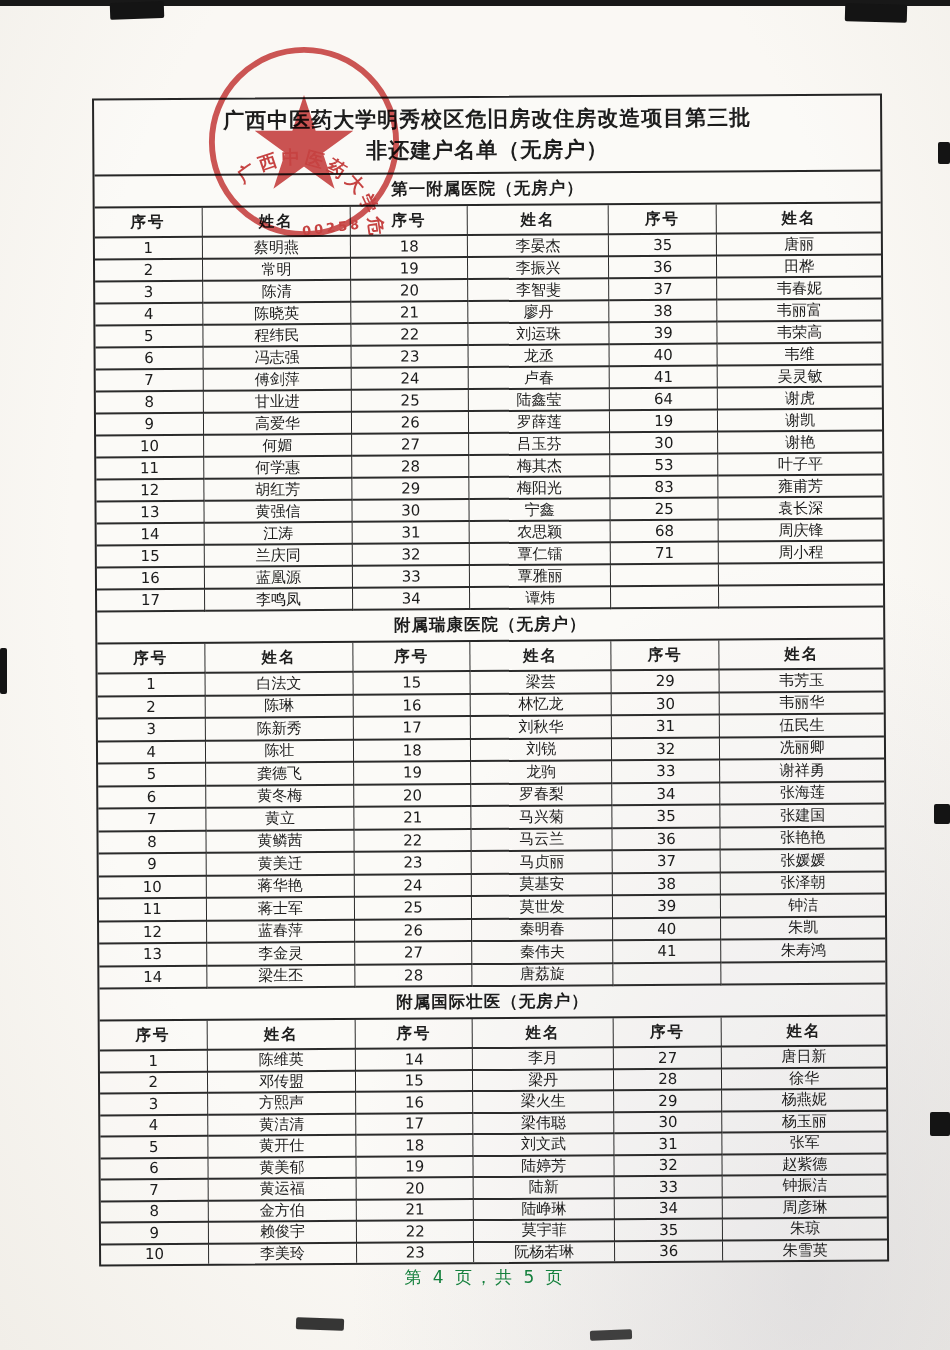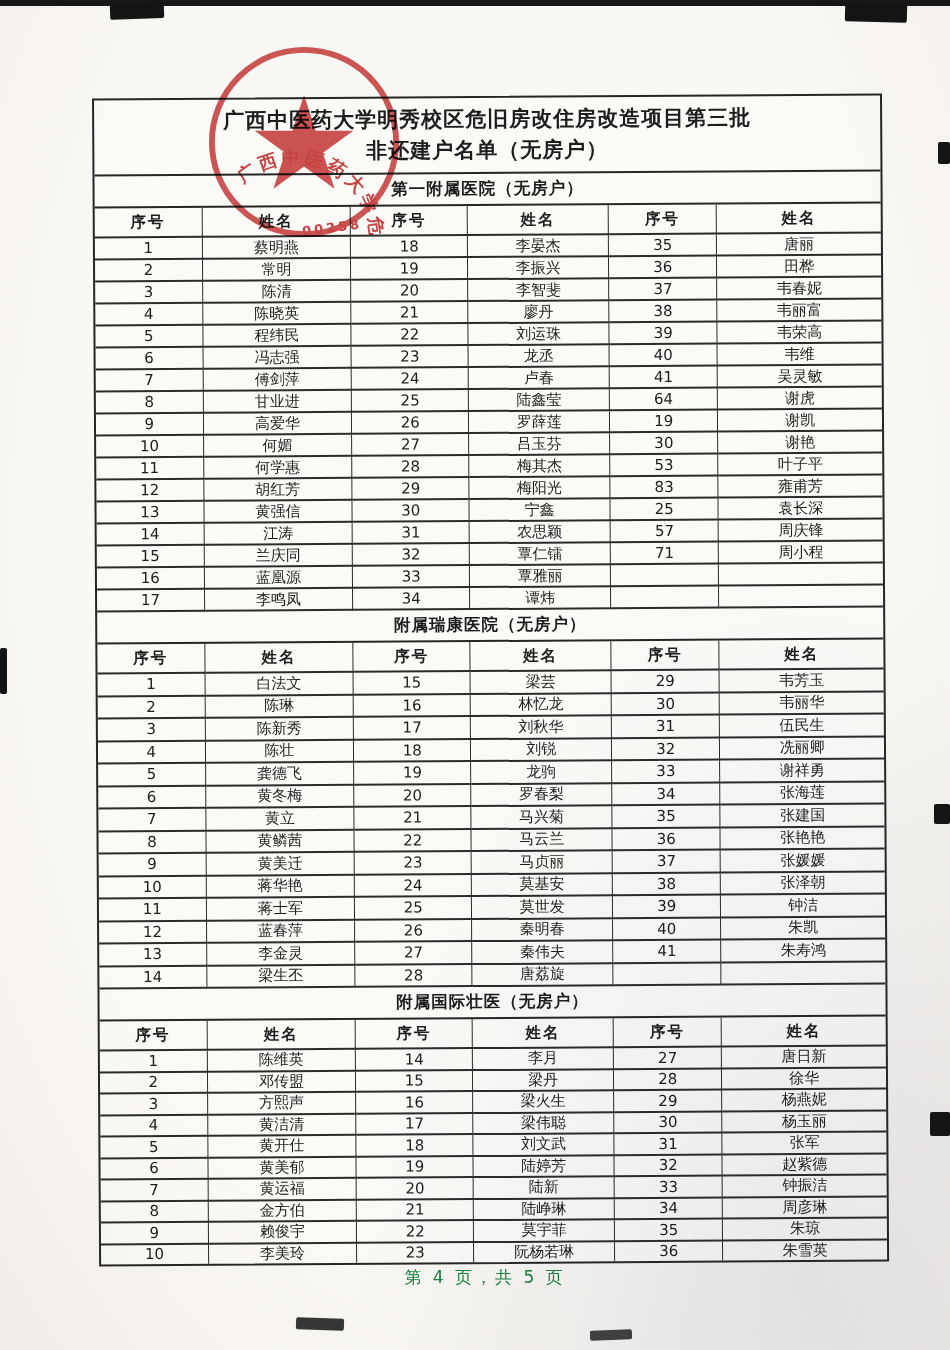--- a/index.html
+++ b/index.html
@@ -200,21 +200,21 @@
           <div>30</div>
           <div>宁鑫</div>
           <div>25</div>
           <div>袁长深</div>
         </div>
         <div class="grid-row dat">
           <div>14</div>
           <div>江涛</div>
           <div>31</div>
           <div>农思颖</div>
-          <div>57</div>
+          <div>68</div>
           <div>周庆锋</div>
         </div>
         <div class="grid-row dat">
           <div>15</div>
           <div>兰庆同</div>
           <div>32</div>
           <div>覃仁镭</div>
           <div>71</div>
           <div>周小程</div>
         </div>

